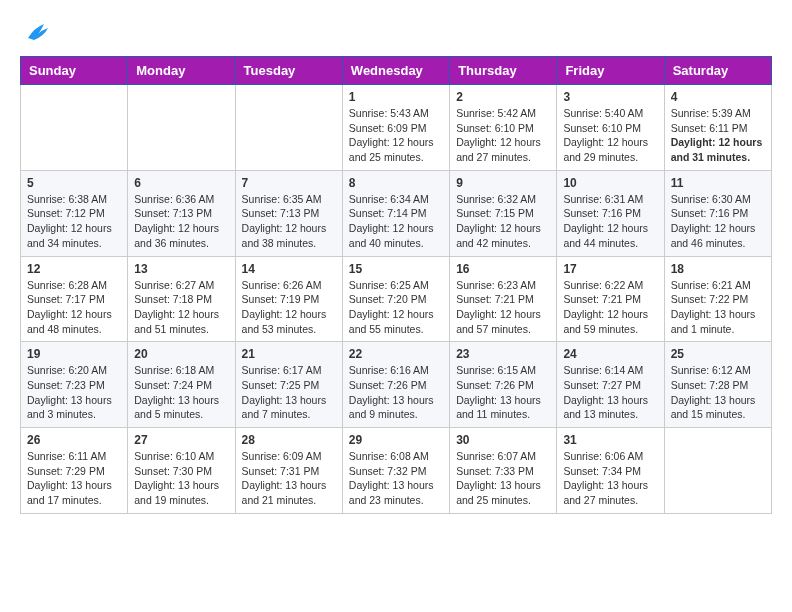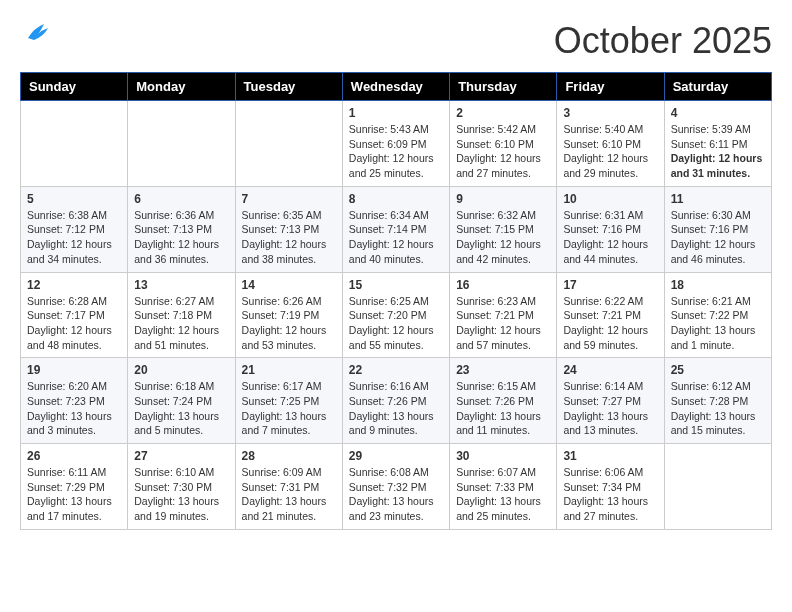--- a/index.html
+++ b/index.html
@@ -32,21 +32,21 @@
     .location {
       font-size: 15px;
       color: #555;
     }
     .calendar {
       width: 100%;
       border-collapse: collapse;
       border: 1px solid #ccc;
     }
     .calendar th {
-      background-color: #000000;
+      background-color: #a21caf;
       color: #fff;
       text-align: left;
       padding: 6px 8px;
       font-size: 13px;
       border: 1px solid #2a5aaa;
     }
     .calendar td {
       vertical-align: top;
       padding: 5px 6px;
       border: 1px solid #ccc;
@@ -78,21 +78,20 @@
       <div style="display:flex;align-items:center;">
         <div style="margin-left:4px;">
           <svg width="28" height="22" viewBox="0 0 28 22">
             <path d="M4 18 Q10 8 20 4 Q16 12 14 14 Q18 10 24 8 Q20 16 10 20 Z" fill="#2196f3"></path>
           </svg>
         </div>
       </div>
     </div>
   </div>
   <div class="title-block">
-    <div class="month-title">October 2025</div>
   </div>
 </div>
 
 <table class="calendar">
   <thead>
     <tr id="weekday-header">
         <th>Sunday</th>
         <th>Monday</th>
         <th>Tuesday</th>
         <th>Wednesday</th>

